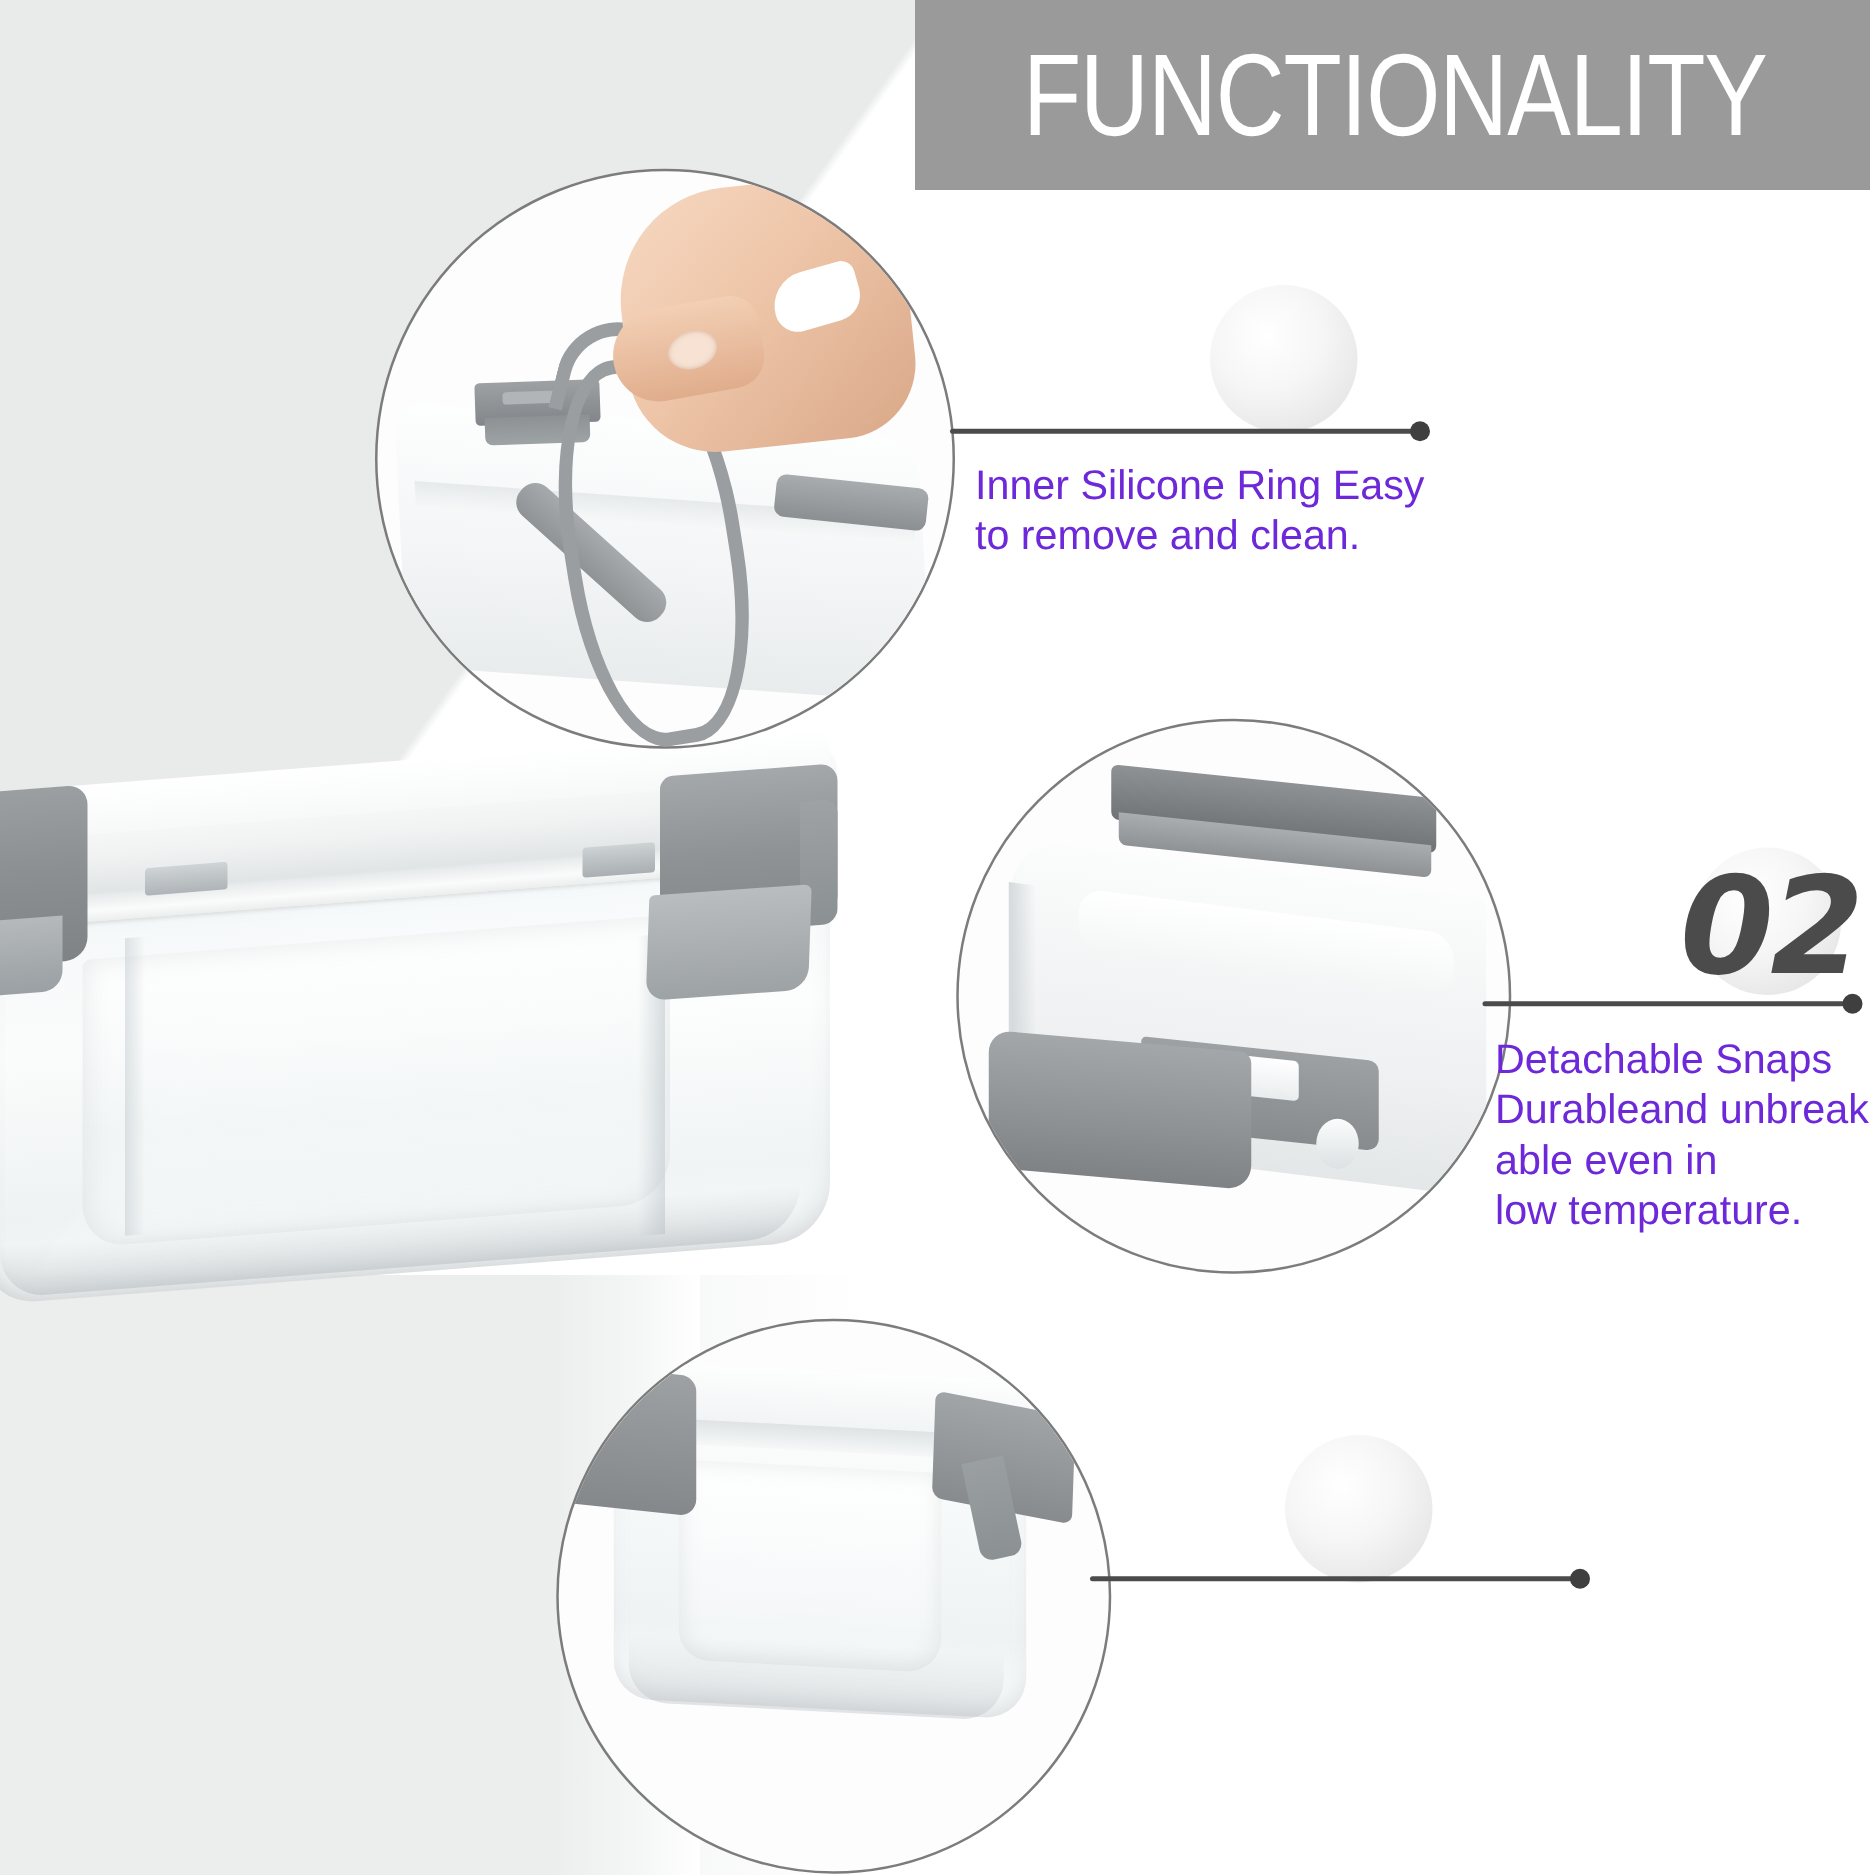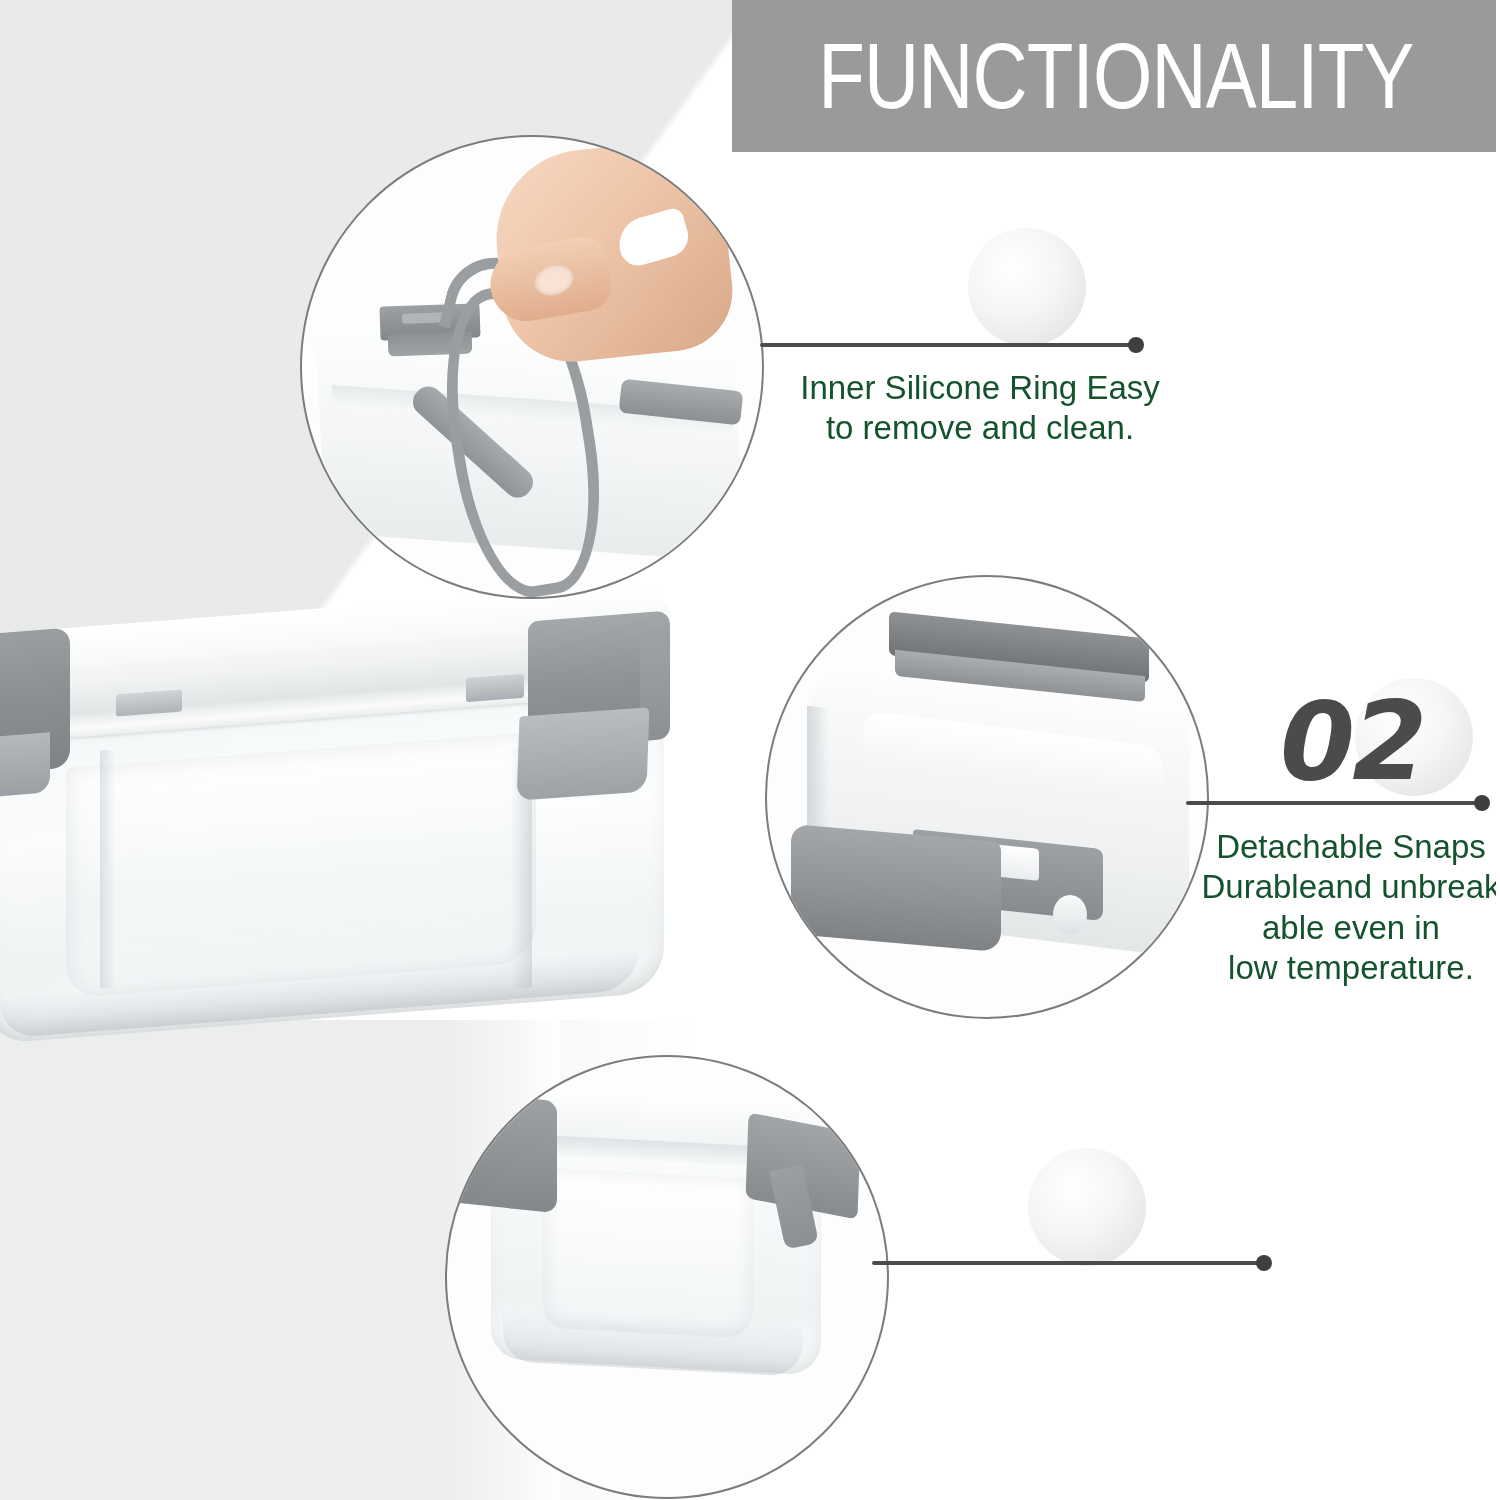--- a/index.html
+++ b/index.html
@@ -5,21 +5,20 @@
   html,body{margin:0;padding:0;background:#fff;}
   body{
     font-family:"Liberation Sans","DejaVu Sans",sans-serif;
     -webkit-font-smoothing:antialiased;
   }
   #page{
     position:relative;
     width:1496px;height:1500px;
     overflow:hidden;
     background:#ffffff;
-    text-align:center;
   }
 
   
   .bg-wedge-top{
     position:absolute;left:0;top:0;width:760px;height:1060px;
     background:linear-gradient(to bottom right,#e9eaea 0%,#e9eaea 49.6%,#ffffff 50.2%,#ffffff 100%);
   }
   .bg-wedge-bottom{
     position:absolute;left:0;top:1020px;width:470px;height:480px;
     background:#eceded;
@@ -347,37 +346,37 @@
 
   .lead{
     position:absolute;height:4px;background:#4b4b4b;border-radius:2px;
   }
   .lead-dot{
     position:absolute;width:16px;height:16px;border-radius:50%;background:#3f3f3f;
   }
 
   .body-text{
     position:absolute;
-    color:#14532d;
+    color:#6d28d9;
     font-size:33px;
     line-height:1.22;
     font-weight:400;
     white-space:pre-line;
     font-family:"Liberation Sans","DejaVu Sans",sans-serif;
   }
 
   
   #n1-blob{left:968px;top:228px;}
   #n1-num{left:894px;top:233px;}
   #lead1{left:760px;top:343px;width:378px;}
   #dot1{left:1128px;top:337px;}
   #txt1{left:780px;top:368px;width:400px;}
 
   #n2-blob{left:1355px;top:678px;}
-  #n2-num{left:1280px;top:688px;}
+  #n2-num{left:1344px;top:688px;}
   #lead2{left:1186px;top:801px;width:300px;}
   #dot2{left:1474px;top:795px;}
   #txt2{left:1196px;top:827px;width:310px;}
 
   #n3-blob{left:1028px;top:1148px;}
   #n3-num{left:955px;top:1158px;}
   #lead3{left:872px;top:1261px;width:396px;}
   #dot3{left:1256px;top:1255px;}
   #txt3{left:898px;top:1286px;width:400px;}
 </style>

